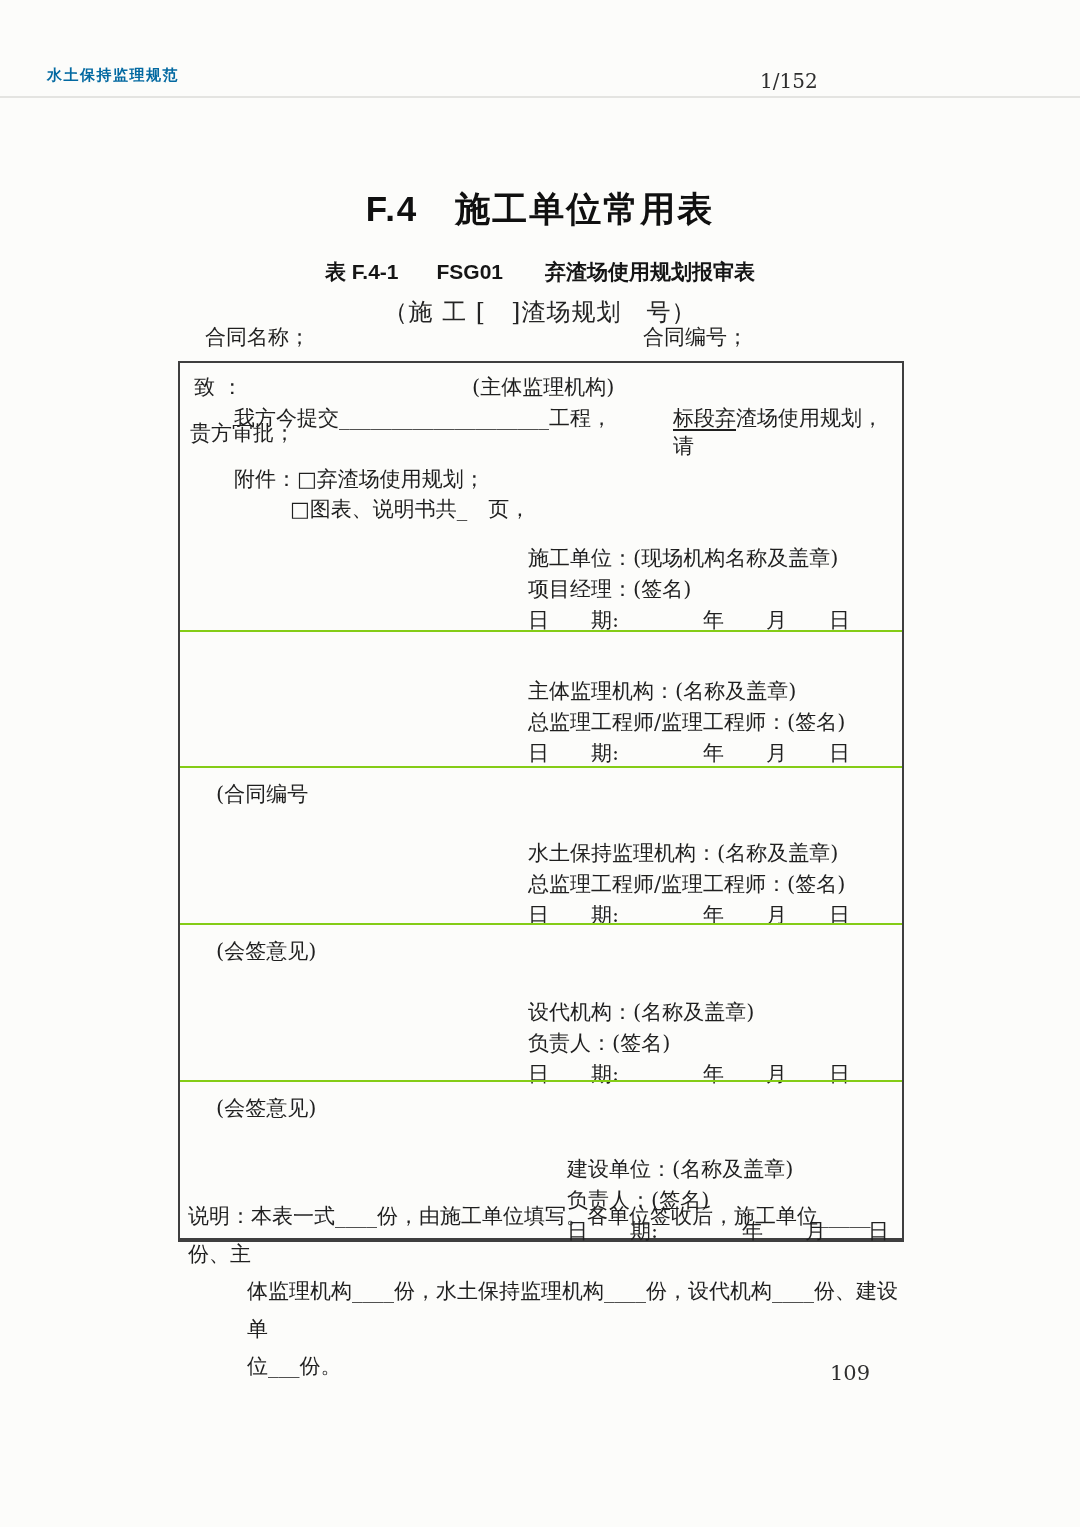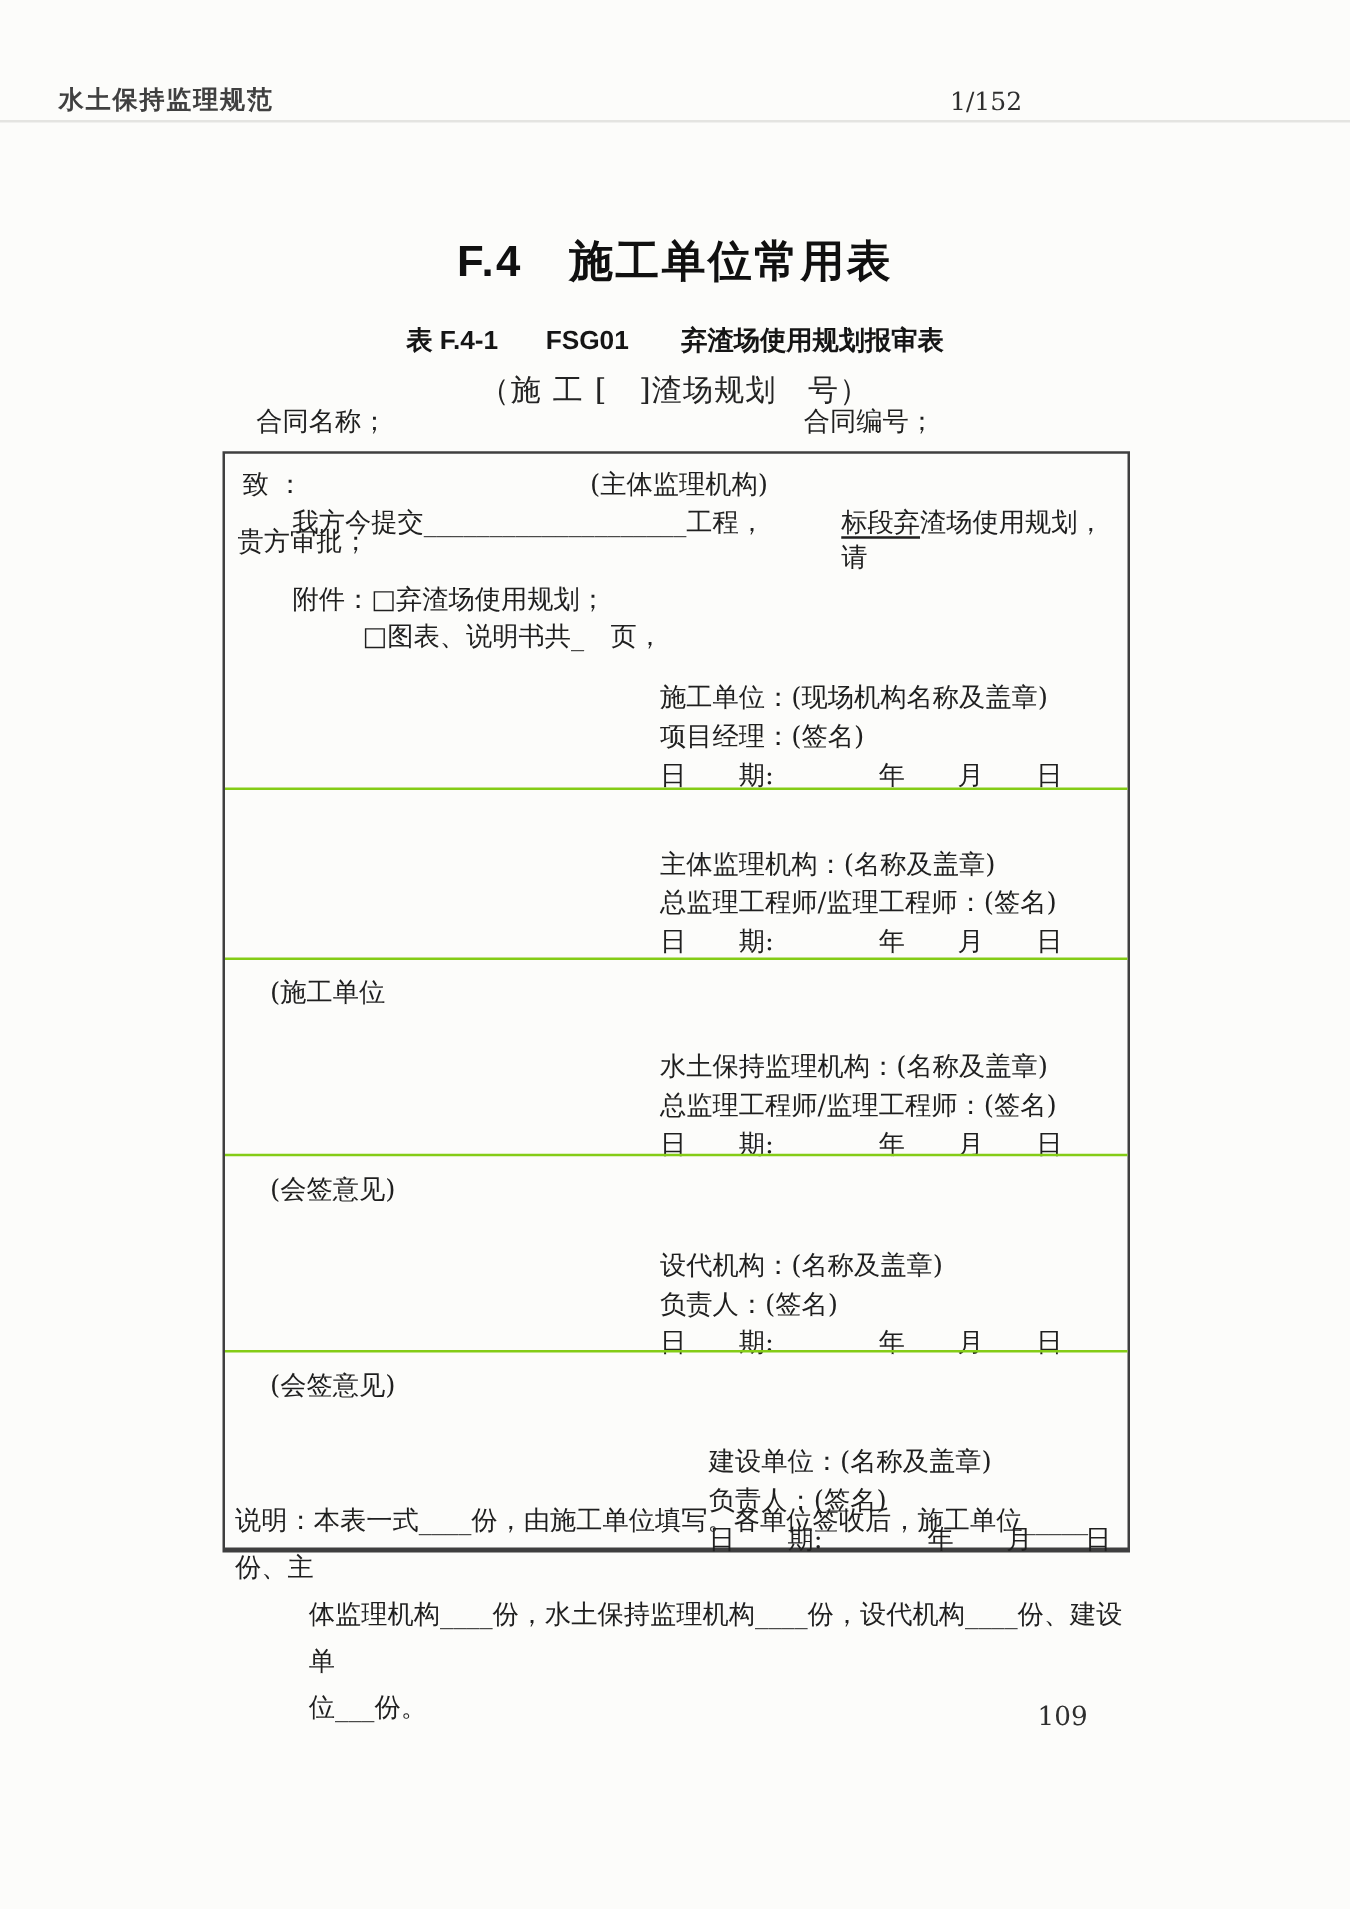--- a/index.html
+++ b/index.html
@@ -8,21 +8,21 @@
     position:relative; width:1080px; height:1527px;
     background:#fcfcfa; color:#1f1f1f;
     font-family:"DejaVu Serif", serif;
     overflow:hidden;
   }
   .abs { position:absolute; }
 
   
   .doc-title {
     left:47px; top:66px; font-family:"Liberation Sans", sans-serif;
-    font-weight:bold; font-size:20px; letter-spacing:1.5px; color:#404040;text-align:center;
+    font-weight:bold; font-size:15px; letter-spacing:1.5px; color:#0369a1;text-align:center;
   }
   .page-indicator { left:760px; top:69px; font-size:20px; color:#2e2e2e; }
   .header-rule { left:0; top:96px; width:1080px; height:2px; background:#e4e4e1; }
 
   
   .section-title {
     left:0; top:186px; width:1080px; text-align:center;
     font-family:"Liberation Sans", sans-serif; font-weight:bold;
     font-size:35px; letter-spacing:2px; color:#101010;
   }
@@ -117,21 +117,21 @@
 
     <div class="row row2">
       <div class="sig sig-r2">
         <div>主体监理机构：(名称及盖章)</div>
         <div>总监理工程师/监理工程师：(签名)</div>
         <div>日　　期:　　　　年　　月　　日</div>
       </div>
     </div>
 
     <div class="row row3">
-      <span class="abs countersign">(施工单位</span>
+      <span class="abs countersign">(合同编号</span>
       <div class="sig sig-r3">
         <div>水土保持监理机构：(名称及盖章)</div>
         <div>总监理工程师/监理工程师：(签名)</div>
         <div>日　　期:　　　　年　　月　　日</div>
       </div>
     </div>
 
     <div class="row row4">
       <span class="abs countersign">(会签意见)</span>
       <div class="sig sig-r4">

